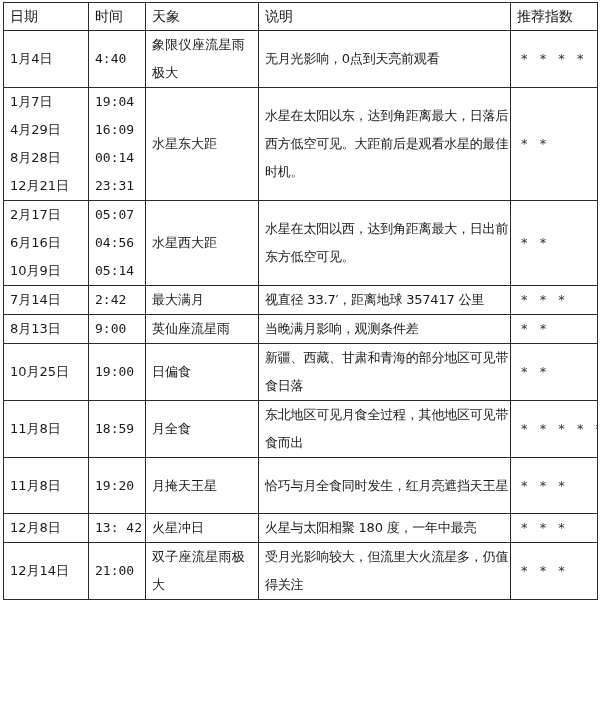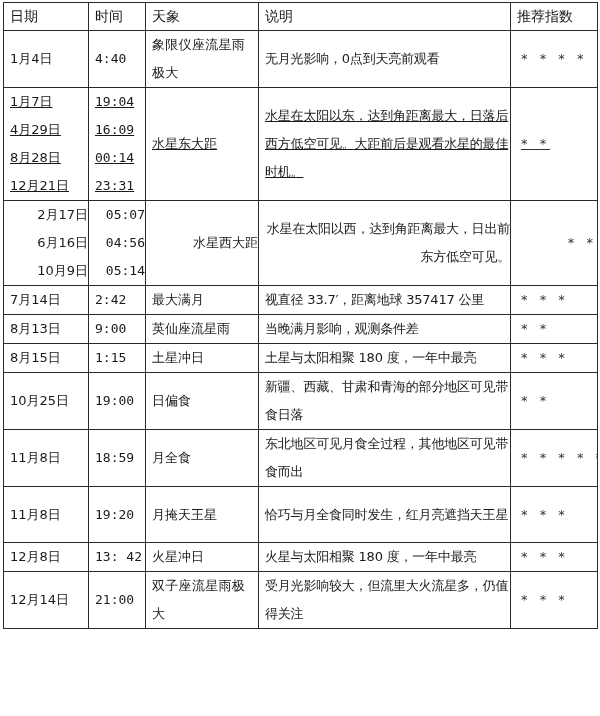--- a/index.html
+++ b/index.html
@@ -53,22 +53,22 @@
     }
     .desc { font-size: 12.5px; letter-spacing: -0.2px; }
     .stars {
       font-size: 11px;
       letter-spacing: 4px;
       color: #333;
       padding-left: 10px !important;
     }
     .time { font-family: "DejaVu Sans Mono", "Liberation Mono", monospace; font-size: 12px; }
     tr.h1 td { height: 55px; }
-    tr.h4 td { height: 111px; text-decoration: underline; }
-    tr.h3 td { height: 84px; text-align: right; }
+    tr.h4 td { height: 111px; }
+    tr.h3 td { height: 84px; }
     tr.h-single td { height: 27px; }
     tr.h-double td { height: 55px; }
   </style>
 </head>
 <body>
 
 <table class="events">
   <colgroup>
     <col class="c-date">
       <col class="c-time">
@@ -140,27 +140,20 @@
     </tr>
 
     <tr class="h-single">
       <td>8月13日</td>
       <td class="time">9:00</td>
       <td>英仙座流星雨</td>
       <td class="desc">当晚满月影响，观测条件差</td>
       <td class="stars">* *</td>
     </tr>
 
-    <tr class="h-single">
-      <td>8月15日</td>
-      <td class="time">1:15</td>
-      <td>土星冲日</td>
-      <td class="desc">土星与太阳相聚 180 度，一年中最亮</td>
-      <td class="stars">* * *</td>
-    </tr>
 
 
     <tr class="h-double">
       <td>10月25日</td>
       <td class="time">19:00</td>
       <td>日偏食</td>
       <td class="wrap desc">新疆、西藏、甘肃和青海的部分地区可见带食日落</td>
       <td class="stars">* *</td>
     </tr>
 

